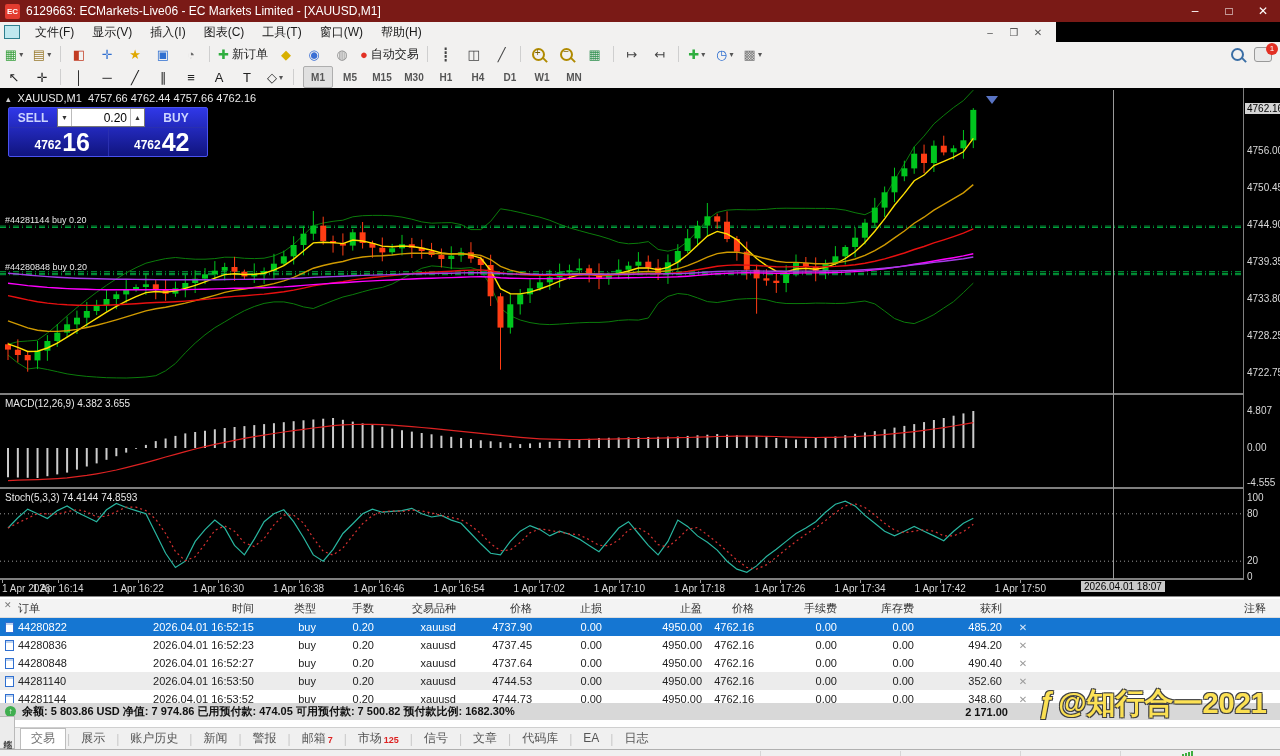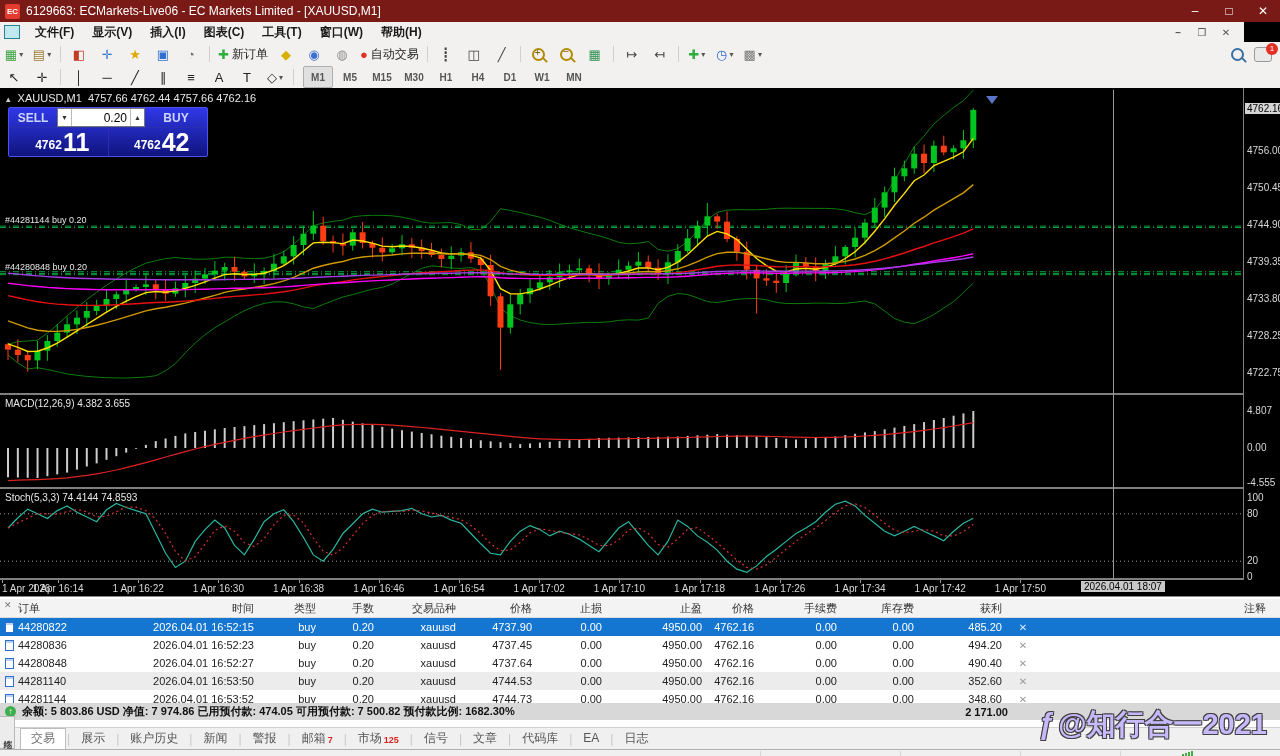--- a/index.html
+++ b/index.html
@@ -7,22 +7,22 @@
        font-family:"Liberation Sans","DejaVu Sans",sans-serif;-webkit-font-smoothing:antialiased;}
   
   #titlebar{position:absolute;left:0;top:0;width:1280px;height:22px;background:#7a1a16;
             display:flex;align-items:center;color:#fff;font-size:12px;}
   #app-logo{width:15px;height:15px;background:#e23c30;border-radius:2px;margin:0 6px 0 5px;
             color:#fff;font-size:8px;font-weight:bold;display:flex;align-items:center;justify-content:center;}
   #caption-buttons{margin-left:auto;display:flex;}
   .cap-btn{width:34px;height:22px;display:flex;align-items:center;justify-content:center;
            color:#fff;font-size:12px;cursor:default;}
   
-  #menubar{position:absolute;left:0;top:22px;width:1244px;height:20px;background:#f2f1f0;
-           border-bottom:4px solid #14532d;display:flex;align-items:center;font-size:12px;color:#1a1a1a;font-weight:bold;}
+  #menubar{position:absolute;left:0;top:22px;width:1056px;height:20px;background:#f2f1f0;
+           border-bottom:4px solid #14532d;display:flex;align-items:center;font-size:12px;color:#1a1a1a;}
   #menu-sys-icon{width:14px;height:12px;border:1px solid #2e7f8f;background:#bfe8ef;margin:0 6px 0 4px;}
   .menu-item{padding:0 9px;height:20px;line-height:20px;}
   #chart-win-controls{margin-left:auto;display:flex;margin-right:6px;}
   .cwin-btn{width:22px;height:16px;display:flex;align-items:center;justify-content:center;
             color:#555;font-size:10px;border:1px solid transparent;}
   
   .toolbar{position:absolute;left:0;width:1280px;background:#f2f1f0;display:flex;align-items:center;}
   #tb1{top:42px;height:24px;border-bottom:1px solid #e2e2e2;}
   #tb2{top:66px;height:22px;border-bottom:1px solid #c9c9c9;}
   .tb-btn{height:20px;min-width:20px;padding:0 2px;margin:0 1px;display:inline-flex;align-items:center;
@@ -118,22 +118,22 @@
   .tab-badge{color:#dd2222;font-size:9px;font-weight:bold;margin-left:2px;margin-top:5px;}
   #vert-tab{position:absolute;left:0;top:119px;width:15px;height:33px;background:#ececec;
             border:1px solid #b9b9b9;border-left:none;box-sizing:border-box;
             writing-mode:vertical-rl;font-size:9px;color:#333;text-align:center;line-height:13px;}
   
   #statusbar{position:absolute;left:0;top:152px;width:1280px;height:8px;background:#f0f0f0;border-top:1px solid #b0b0b0;}
   .sb-sep{position:absolute;top:1px;width:1px;height:7px;background:#d6d6d6;}
   #sig-bars{position:absolute;right:86px;top:1px;display:flex;align-items:flex-end;height:6px;}
   #sig-bars span{width:2px;background:#3faf3f;margin-right:1px;display:block;}
   
-  #watermark{position:absolute;left:1038px;top:684px;z-index:50;color:#c4b5fd;font-size:29px;font-weight:bold;
-             text-shadow:-1px -1px 0 #333,1px -1px 0 #333,-1px 1px 0 #333,1px 1px 0 #333;opacity:.92;white-space:nowrap;margin-top:21px;}
+  #watermark{position:absolute;left:1038px;top:684px;z-index:50;color:#fde047;font-size:29px;font-weight:bold;
+             text-shadow:-1px -1px 0 #333,1px -1px 0 #333,-1px 1px 0 #333,1px 1px 0 #333;opacity:.92;white-space:nowrap;}
   #watermark .wm-logo{font-style:italic;margin-right:4px;}
 </style>
 </head>
 <body>
 
 <div id="app">
 
   <div id="titlebar">
     <span id="app-logo">EC</span>
     <span>6129663: ECMarkets-Live06 - EC Markets Limited - [XAUUSD,M1]</span>
@@ -634,21 +634,21 @@
         <span id="ocp-vol">
           <span id="vol-dn">▼</span>
           <span id="vol-val">0.20</span>
           <span id="vol-up">▲</span>
         </span>
         <span id="ocp-buy" class="ocp-btn">BUY</span>
       </div>
       <div id="ocp-bottom">
         <span class="ocp-price">
           <span class="small">4762</span>
-          <span class="big">11</span>
+          <span class="big">16</span>
         </span>
         <span id="ocp-mid"></span>
         <span class="ocp-price">
           <span class="small">4762</span>
           <span class="big">42</span>
         </span>
       </div>
     </div>
 
     <div id="macd-label" class="ind-label">MACD(12,26,9) 4.382 3.655</div>

